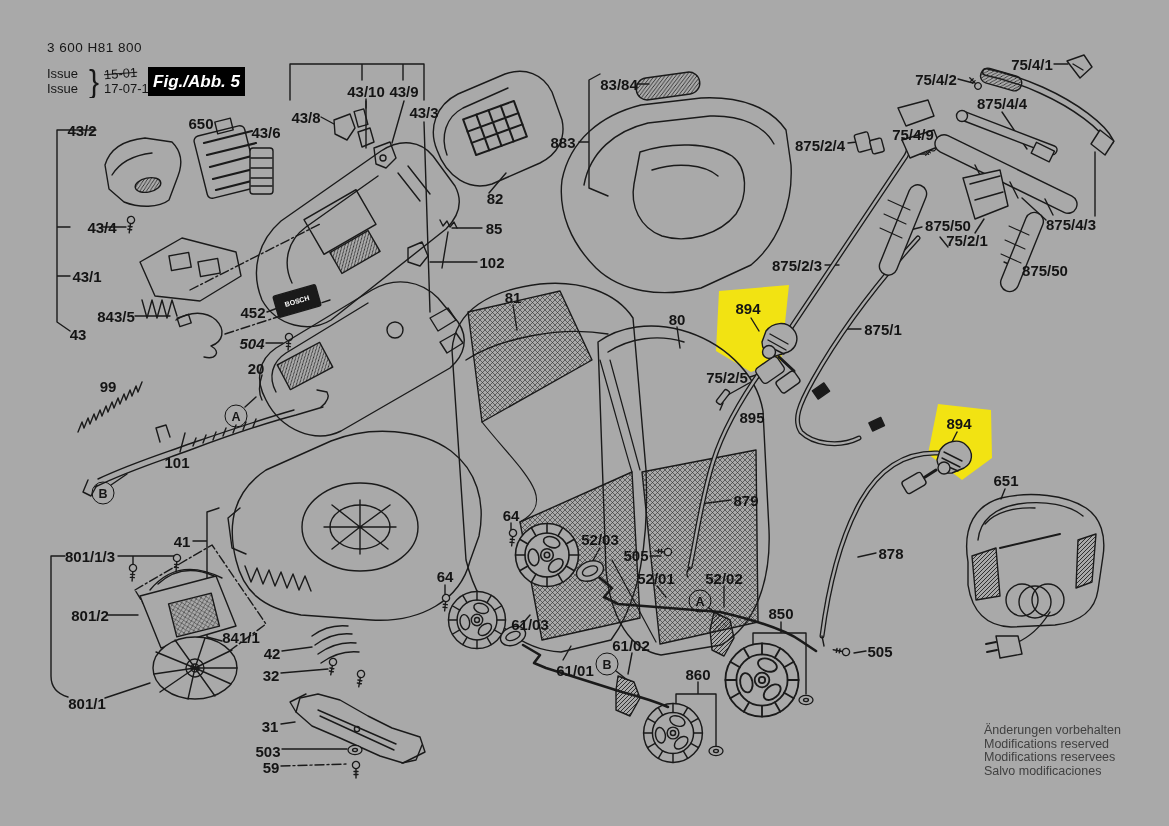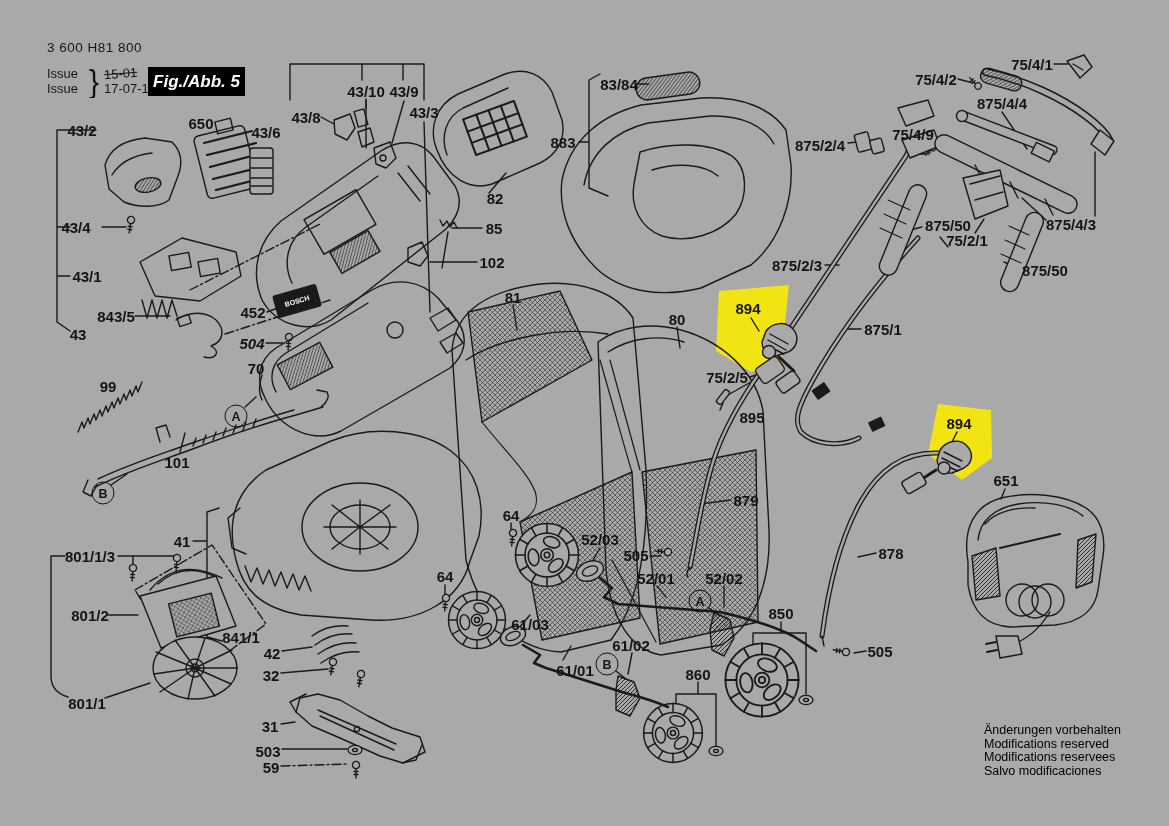--- a/index.html
+++ b/index.html
@@ -15,21 +15,21 @@
   .strike{text-decoration:line-through;display:inline-block;transform:rotate(-4deg);}
   .figbox{position:absolute;left:148px;top:67px;width:97px;height:29px;background:#000;
           color:#fff;font-size:17px;font-weight:bold;font-style:italic;
           display:flex;align-items:center;justify-content:center;}
   .part-label{position:absolute;transform:translate(-50%,-50%);font-size:15px;
               font-weight:bold;white-space:nowrap;color:#141414;}
   .view-marker{position:absolute;transform:translate(-50%,-50%);width:21px;height:21px;
                border:1.7px solid #141414;border-radius:50%;display:flex;align-items:center;
                justify-content:center;font-size:12.5px;font-weight:bold;background:transparent;}
   .footer-notes{position:absolute;left:984px;top:724px;font-size:12.5px;line-height:13.5px;
-                color:#000000;}
+                color:#404040;}
 </style>
 </head>
 <body>
 
 <div class="stage">
 
   <svg class="art" width="1169" height="826" viewBox="0 0 1169 826">
     <defs>
       <pattern id="mesh" width="5" height="5" patternUnits="userSpaceOnUse">
         <path d="M0,5 L5,0 M0,0 L5,5" stroke="#2b2b2b" stroke-width="0.6"></path>
@@ -447,27 +447,27 @@
       <div class="part-label" style="left: 266px; top: 132px;">43/6</div>
       <div class="part-label" style="left: 306px; top: 117px;">43/8</div>
       <div class="part-label" style="left: 366px; top: 91px;">43/10</div>
       <div class="part-label" style="left: 404px; top: 91px;">43/9</div>
       <div class="part-label" style="left: 424px; top: 112px;">43/3</div>
       <div class="part-label" style="left: 495px; top: 198px;">82</div>
       <div class="part-label" style="left: 494px; top: 228px;">85</div>
       <div class="part-label" style="left: 492px; top: 262px;">102</div>
       <div class="part-label" style="left: 619px; top: 84px;">83/84</div>
       <div class="part-label" style="left: 563px; top: 142px;">883</div>
-      <div class="part-label" style="left: 76px; top: 227px;">43/4</div>
+      <div class="part-label" style="left: 102px; top: 227px;">43/4</div>
       <div class="part-label" style="left: 87px; top: 276px;">43/1</div>
       <div class="part-label" style="left: 116px; top: 316px;">843/5</div>
       <div class="part-label" style="left: 78px; top: 334px;">43</div>
       <div class="part-label" style="left: 253px; top: 312px;">452</div>
       <div class="part-label" style="left: 252px; top: 343px; font-style: italic;">504</div>
-      <div class="part-label" style="left: 256px; top: 368px;">70</div>
+      <div class="part-label" style="left: 256px; top: 368px;">20</div>
       <div class="part-label" style="left: 108px; top: 386px;">99</div>
       <div class="part-label" style="left: 177px; top: 462px;">101</div>
       <div class="part-label" style="left: 90px; top: 556px;">801/1/3</div>
       <div class="part-label" style="left: 90px; top: 615px;">801/2</div>
       <div class="part-label" style="left: 87px; top: 703px; text-align: right;">801/1</div>
       <div class="part-label" style="left: 182px; top: 541px;">41</div>
       <div class="part-label" style="left: 241px; top: 637px;">841/1</div>
       <div class="part-label" style="left: 272px; top: 653px;">42</div>
       <div class="part-label" style="left: 271px; top: 675px;">32</div>
       <div class="part-label" style="left: 270px; top: 726px;">31</div>

